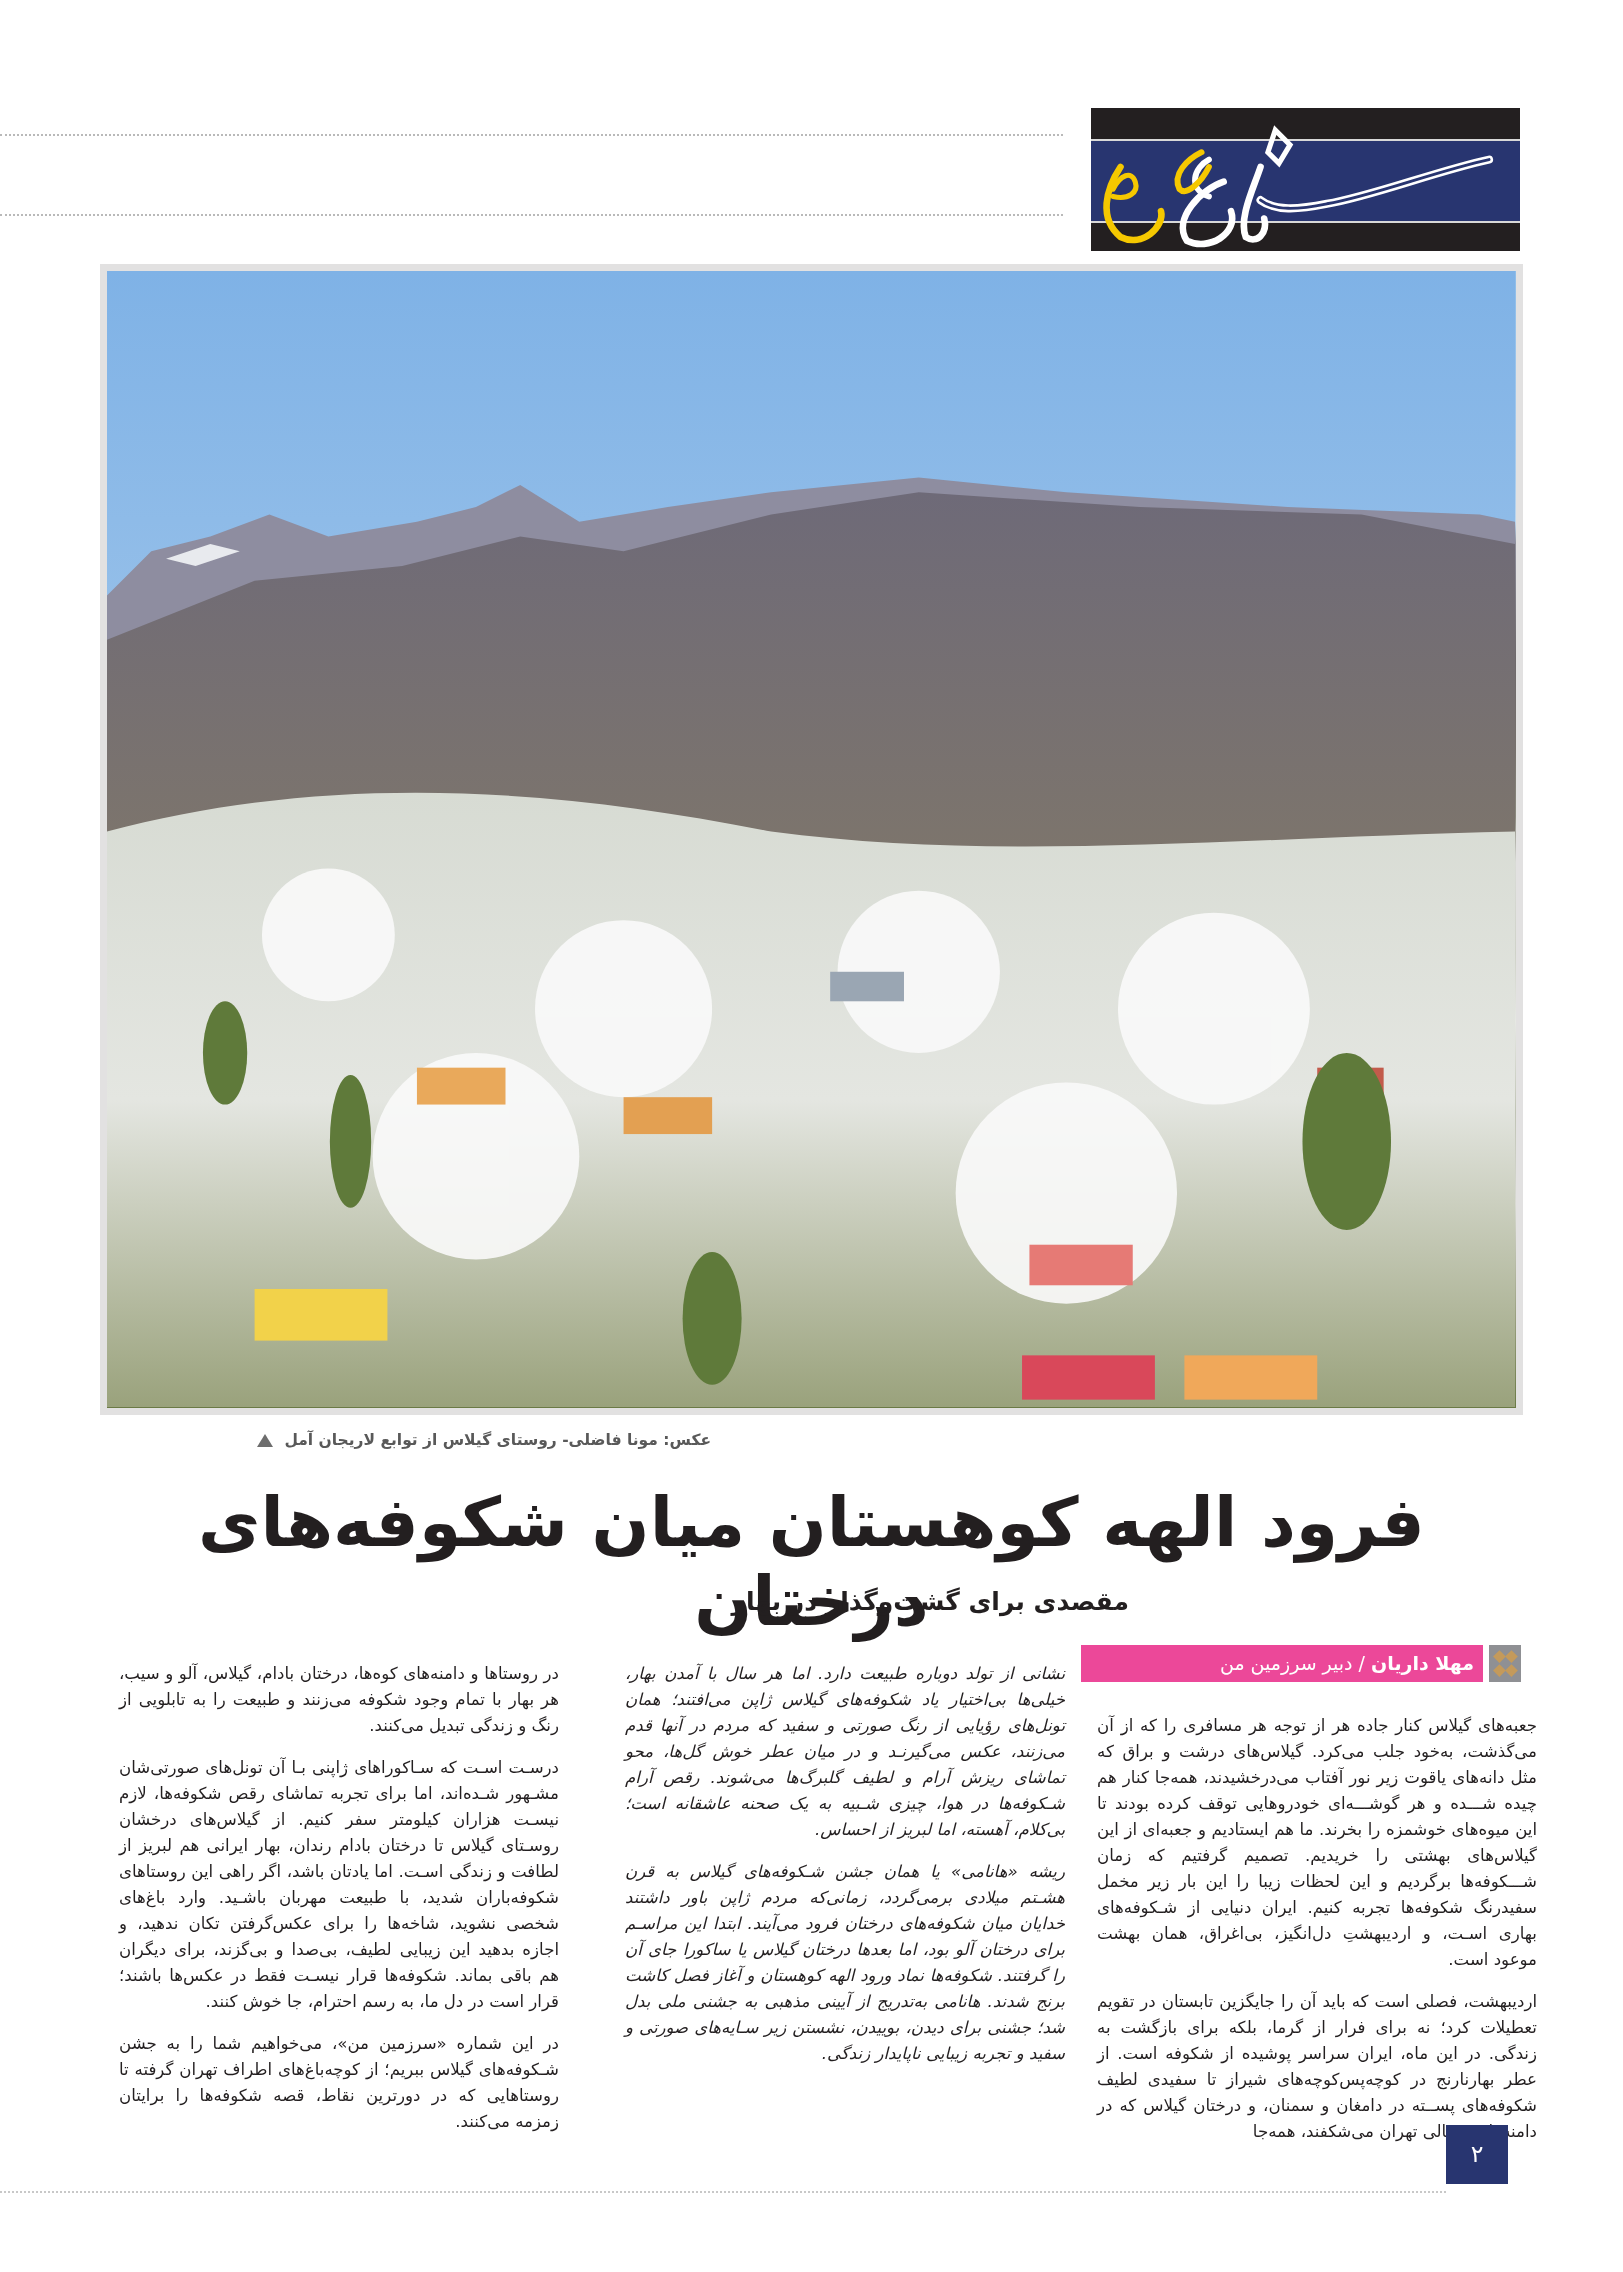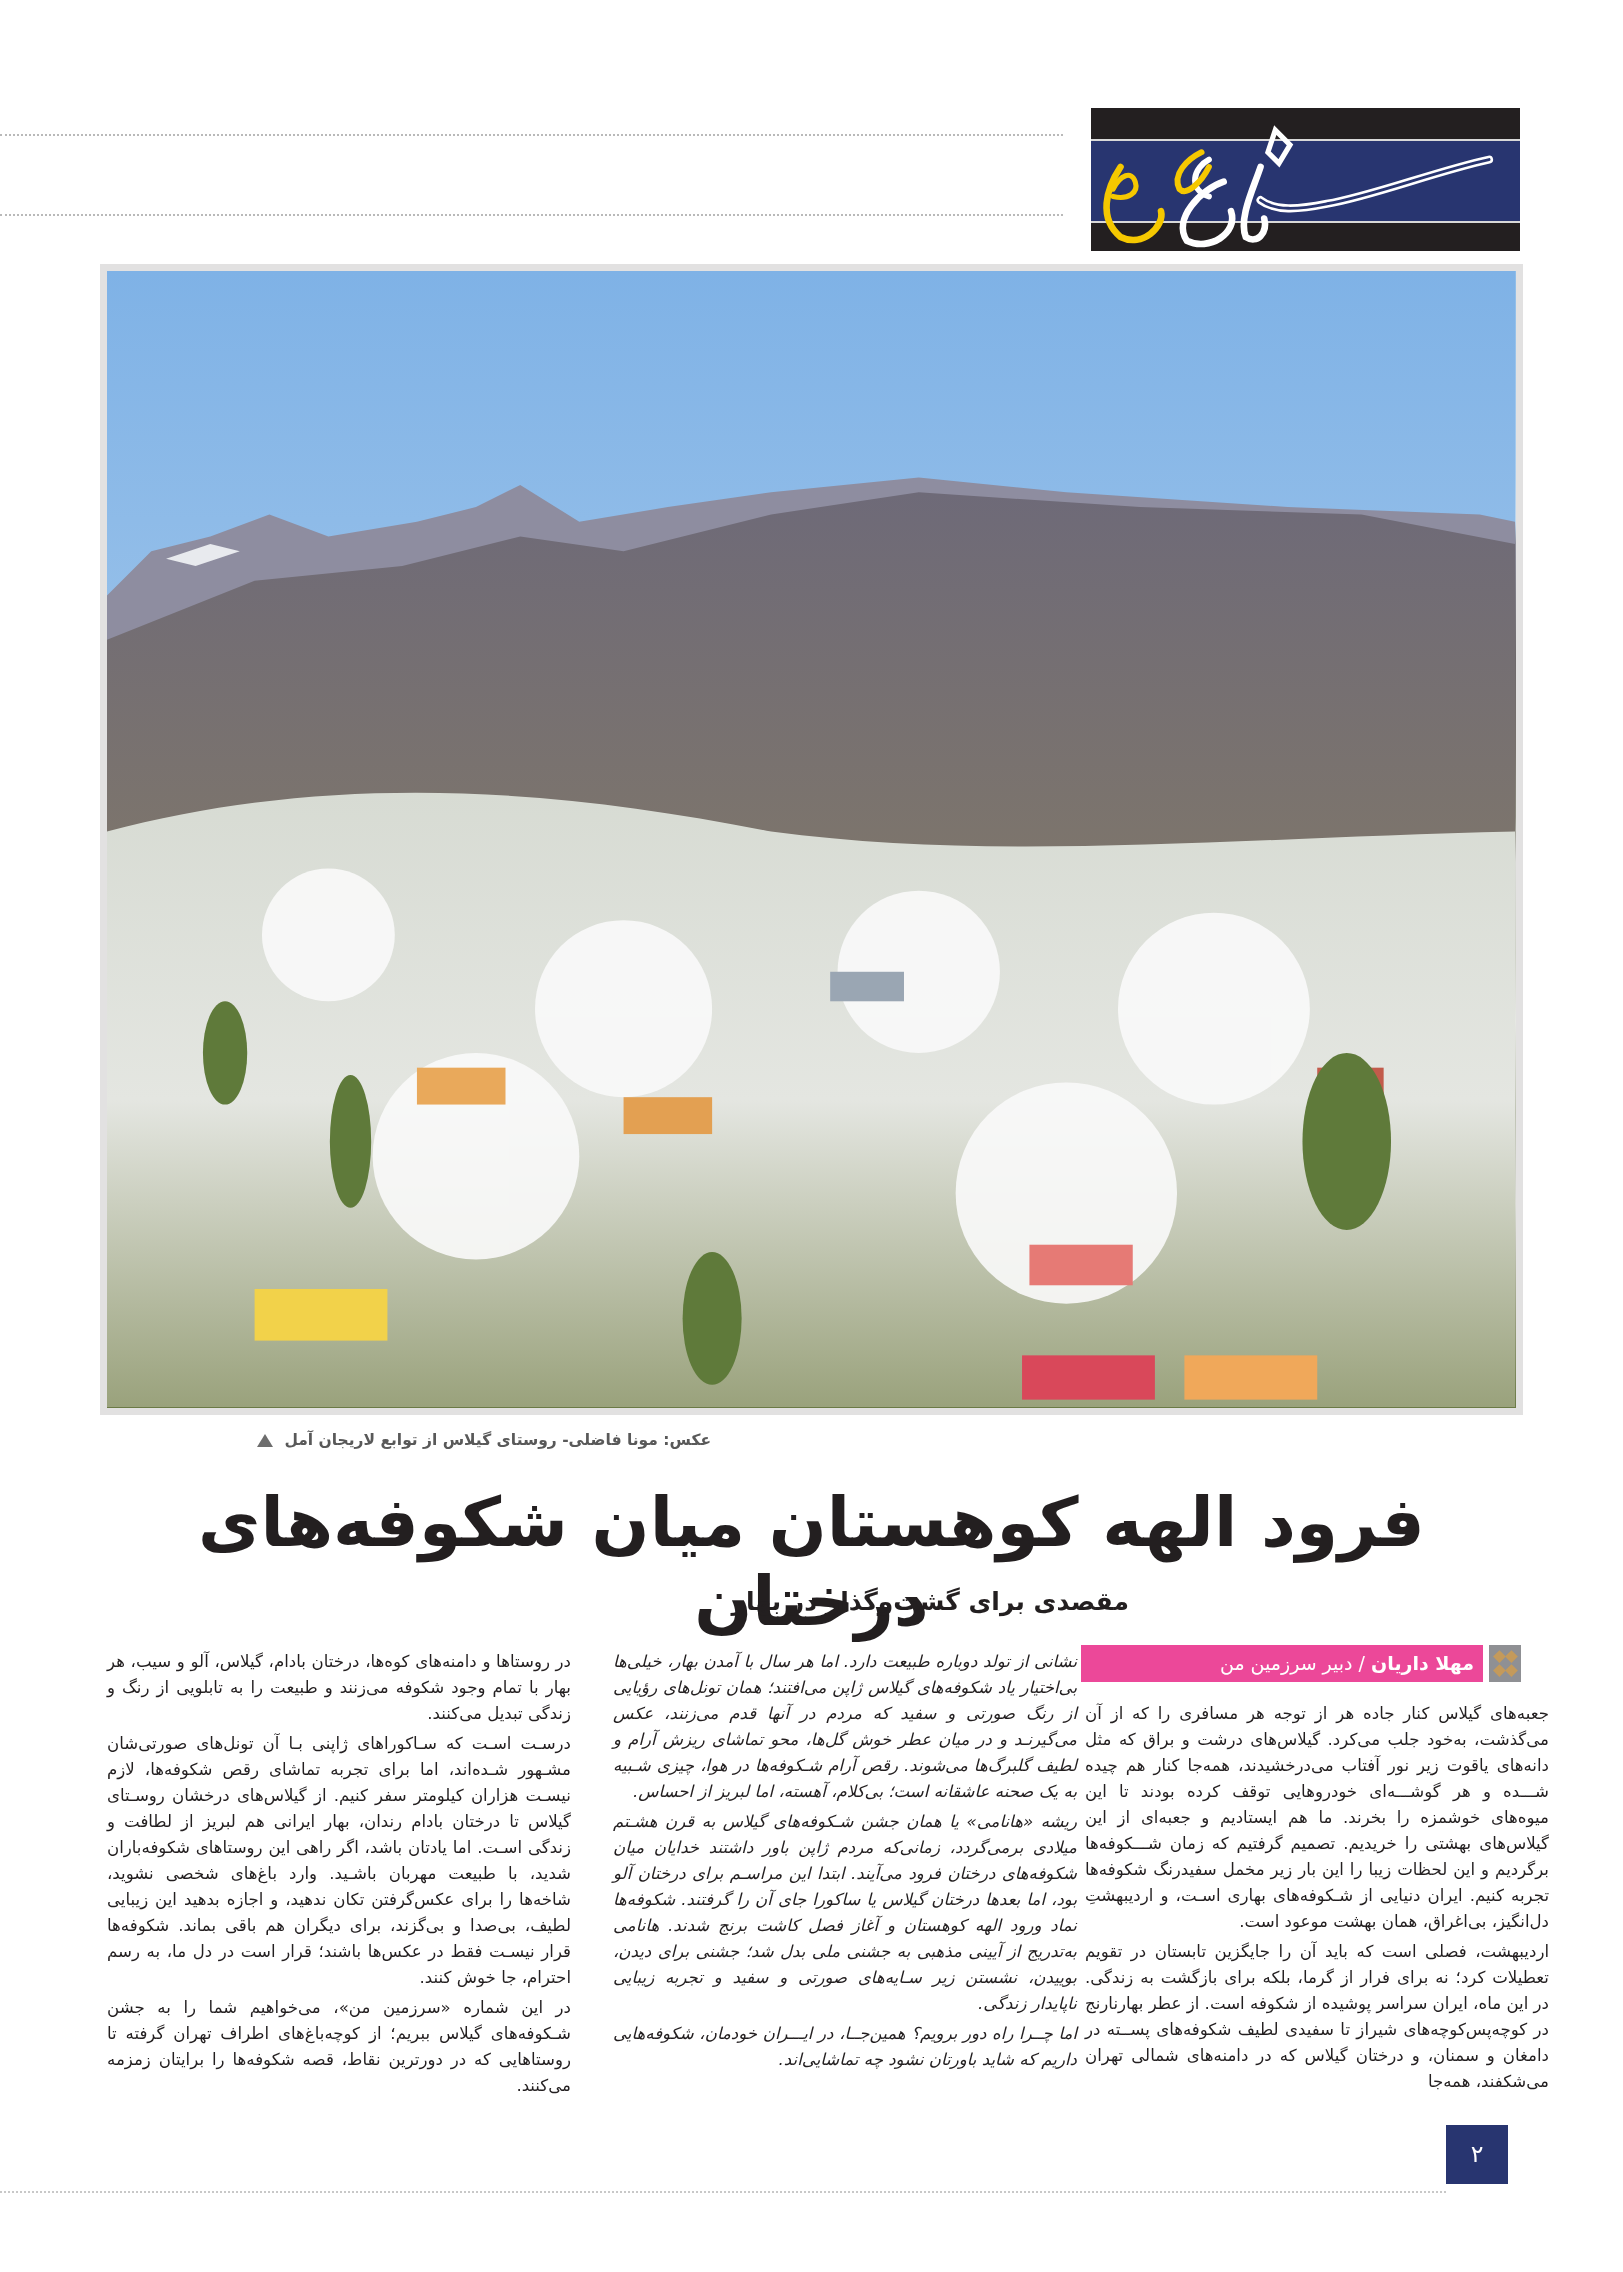--- a/index.html
+++ b/index.html
@@ -9,21 +9,21 @@
   .masthead .band{position:absolute;left:0;right:0;top:31px;height:80px;background:#283570;border-top:2.2px solid #d8d8d8;border-bottom:2.2px solid #d8d8d8;}
   .masthead svg{position:absolute;left:0;top:0;}
   .photo-frame{position:absolute;left:100px;top:264px;width:1423px;height:1151px;background:#e2e1e1;}
   .photo{position:absolute;left:7.4px;top:7.4px;right:7.4px;bottom:7.4px;overflow:hidden;
     background:linear-gradient(180deg,#8fbde8 0%,#a9cdee 18%,#bcd6ee 22%,#8e8e9a 24%,#6f6a6c 34%,#77716c 42%,#8b8a7e 48%,#d9dbd6 52%,#cfd2c8 60%,#e6e8e3 66%,#bfc3b4 74%,#d8dad2 82%,#9aa07f 92%,#6b7a45 100%);}
   .caption{position:absolute;left:106px;top:1431px;width:605px;text-align:right;direction:rtl;font-size:15.5px;color:#595959;font-weight:bold;}
   .caption .tri{display:inline-block;width:0;height:0;border-left:8.9px solid transparent;border-right:8.9px solid transparent;border-bottom:13.3px solid #6d6d6d;margin-right:5.9px;vertical-align:middle;}
   .headline{position:absolute;left:148px;right:148px;top:1468px;text-align:center;direction:rtl;font-size:68px;font-weight:bold;color:#231f20;letter-spacing:-0.7px;}
   .subhead{position:absolute;left:516px;width:605px;top:1579px;text-align:right;direction:rtl;font-size:25px;font-weight:bold;color:#231f20;}
   .col{position:absolute;top:1645px;width:472px;direction:rtl;text-align:justify;font-size:16.6px;line-height:26px;color:#231f20;}
-  .col p{margin:4px;}
+  .col p{margin:16px;}
   .col-right{left:1081px;top:1697px;}
   .col-mid{left:609px;font-style:italic;}
   .col-left{left:103px;}
   .author{position:absolute;left:1081px;top:1645px;width:402px;height:37px;background:#ec4899;direction:rtl;color:#fff;font-size:19px;line-height:37px;padding-right:8.9px;box-sizing:border-box;}
   .author b{font-weight:bold;}
   .author-icon{position:absolute;left:1489px;top:1645px;width:32px;height:37px;background:#8f9094;}
   .author-icon i{position:absolute;width:8.9px;height:8.9px;background:#c49a5b;transform:rotate(45deg);}
   .footer-rule{position:absolute;left:0;width:1446px;top:2191px;border-top:2.2px dotted #c8c8c8;}
   .pagenum{position:absolute;left:1446px;top:2125px;width:62px;height:59px;background:#283570;color:#fff;font-size:23.6px;text-align:center;line-height:59px;}
 </style>
@@ -119,21 +119,20 @@
 </div>
 
 <div class="col col-right">
   <p>جعبه‌های گیلاس کنار جاده هر از توجه هر مسافری را که از آن می‌گذشت، به‌خود جلب می‌کرد. گیلاس‌های درشت و براق که مثل دانه‌های یاقوت زیر نور آفتاب می‌درخشیدند، همه‌جا کنار هم چیده شـــده و هر گوشـــه‌ای خودروهایی توقف کرده بودند تا این میوه‌های خوشمزه را بخرند. ما هم ایستادیم و جعبه‌ای از این گیلاس‌های بهشتی را خریدیم. تصمیم گرفتیم که زمان شـــکوفه‌ها برگردیم و این لحظات زیبا را این بار زیر مخمل سفیدرنگ شکوفه‌ها تجربه کنیم. ایران دنیایی از شـکوفه‌های بهاری اسـت، و اردیبهشتِ دل‌انگیز، بی‌اغراق، همان بهشت موعود است.</p>
   <p>اردیبهشت، فصلی است که باید آن را جایگزین تابستان در تقویم تعطیلات کرد؛ نه برای فرار از گرما، بلکه برای بازگشت به زندگی. در این ماه، ایران سراسر پوشیده از شکوفه است. از عطر بهارنارنج در کوچه‌پس‌کوچه‌های شیراز تا سفیدی لطیف شکوفه‌های پســته در دامغان و سمنان، و درختان گیلاس که در دامنه‌های شمالی تهران می‌شکفند، همه‌جا</p>
 </div>
 
 <div class="col col-mid">
   <p>نشانی از تولد دوباره طبیعت دارد. اما هر سال با آمدن بهار، خیلی‌ها بی‌اختیار یاد شکوفه‌های گیلاس ژاپن می‌افتند؛ همان تونل‌های رؤیایی از رنگ صورتی و سفید که مردم در آنها قدم می‌زنند، عکس می‌گیرنـد و در میان عطر خوش گل‌ها، محو تماشای ریزش آرام و لطیف گلبرگ‌ها می‌شوند. رقص آرام شـکوفه‌ها در هوا، چیزی شـبیه به یک صحنه عاشقانه است؛ بی‌کلام، آهسته، اما لبریز از احساس.</p>
   <p>ریشه «هانامی» یا همان جشن شـکوفه‌های گیلاس به قرن هشـتم میلادی برمی‌گردد، زمانی‌که مردم ژاپن باور داشتند خدایان میان شکوفه‌های درختان فرود می‌آیند. ابتدا این مراسـم برای درختان آلو بود، اما بعدها درختان گیلاس یا ساکورا جای آن را گرفتند. شکوفه‌ها نماد ورود الهه کوهستان و آغاز فصل کاشت برنج شدند. هانامی به‌تدریج از آیینی مذهبی به جشنی ملی بدل شد؛ جشنی برای دیدن، بوییدن، نشستن زیر سـایه‌های صورتی و سفید و تجربه زیبایی ناپایدار زندگی.</p>
-  <p>اما چــرا راه دور برویم؟ همین‌جــا، در ایـــران خودمان، شکوفه‌هایی داریم که شاید باورتان نشود چه تماشایی‌اند.</p>
 </div>
 
 <div class="col col-left">
   <p>در روستاها و دامنه‌های کوه‌ها، درختان بادام، گیلاس، آلو و سیب، هر بهار با تمام وجود شکوفه می‌زنند و طبیعت را به تابلویی از رنگ و زندگی تبدیل می‌کنند.</p>
   <p>درسـت اسـت که سـاکوراهای ژاپنی بـا آن تونل‌های صورتی‌شان مشـهور شـده‌اند، اما برای تجربه تماشای رقص شکوفه‌ها، لازم نیسـت هزاران کیلومتر سفر کنیم. از گیلاس‌های درخشان روسـتای گیلاس تا درختان بادام رندان، بهار ایرانی هم لبریز از لطافت و زندگی اسـت. اما یادتان باشد، اگر راهی این روستاهای شکوفه‌باران شدید، با طبیعت مهربان باشـید. وارد باغ‌های شخصی نشوید، شاخه‌ها را برای عکس‌گرفتن تکان ندهید، و اجازه بدهید این زیبایی لطیف، بی‌صدا و بی‌گزند، برای دیگران هم باقی بماند. شکوفه‌ها قرار نیسـت فقط در عکس‌ها باشند؛ قرار است در دل ما، به رسم احترام، جا خوش کنند.</p>
   <p>در این شماره «سرزمین من»، می‌خواهیم شما را به جشن شـکوفه‌های گیلاس ببریم؛ از کوچه‌باغ‌های اطراف تهران گرفته تا روستاهایی که در دورترین نقاط، قصه شکوفه‌ها را برایتان زمزمه می‌کنند.</p>
 </div>
 
 <div class="footer-rule"></div>
 <div class="pagenum">۲</div>

